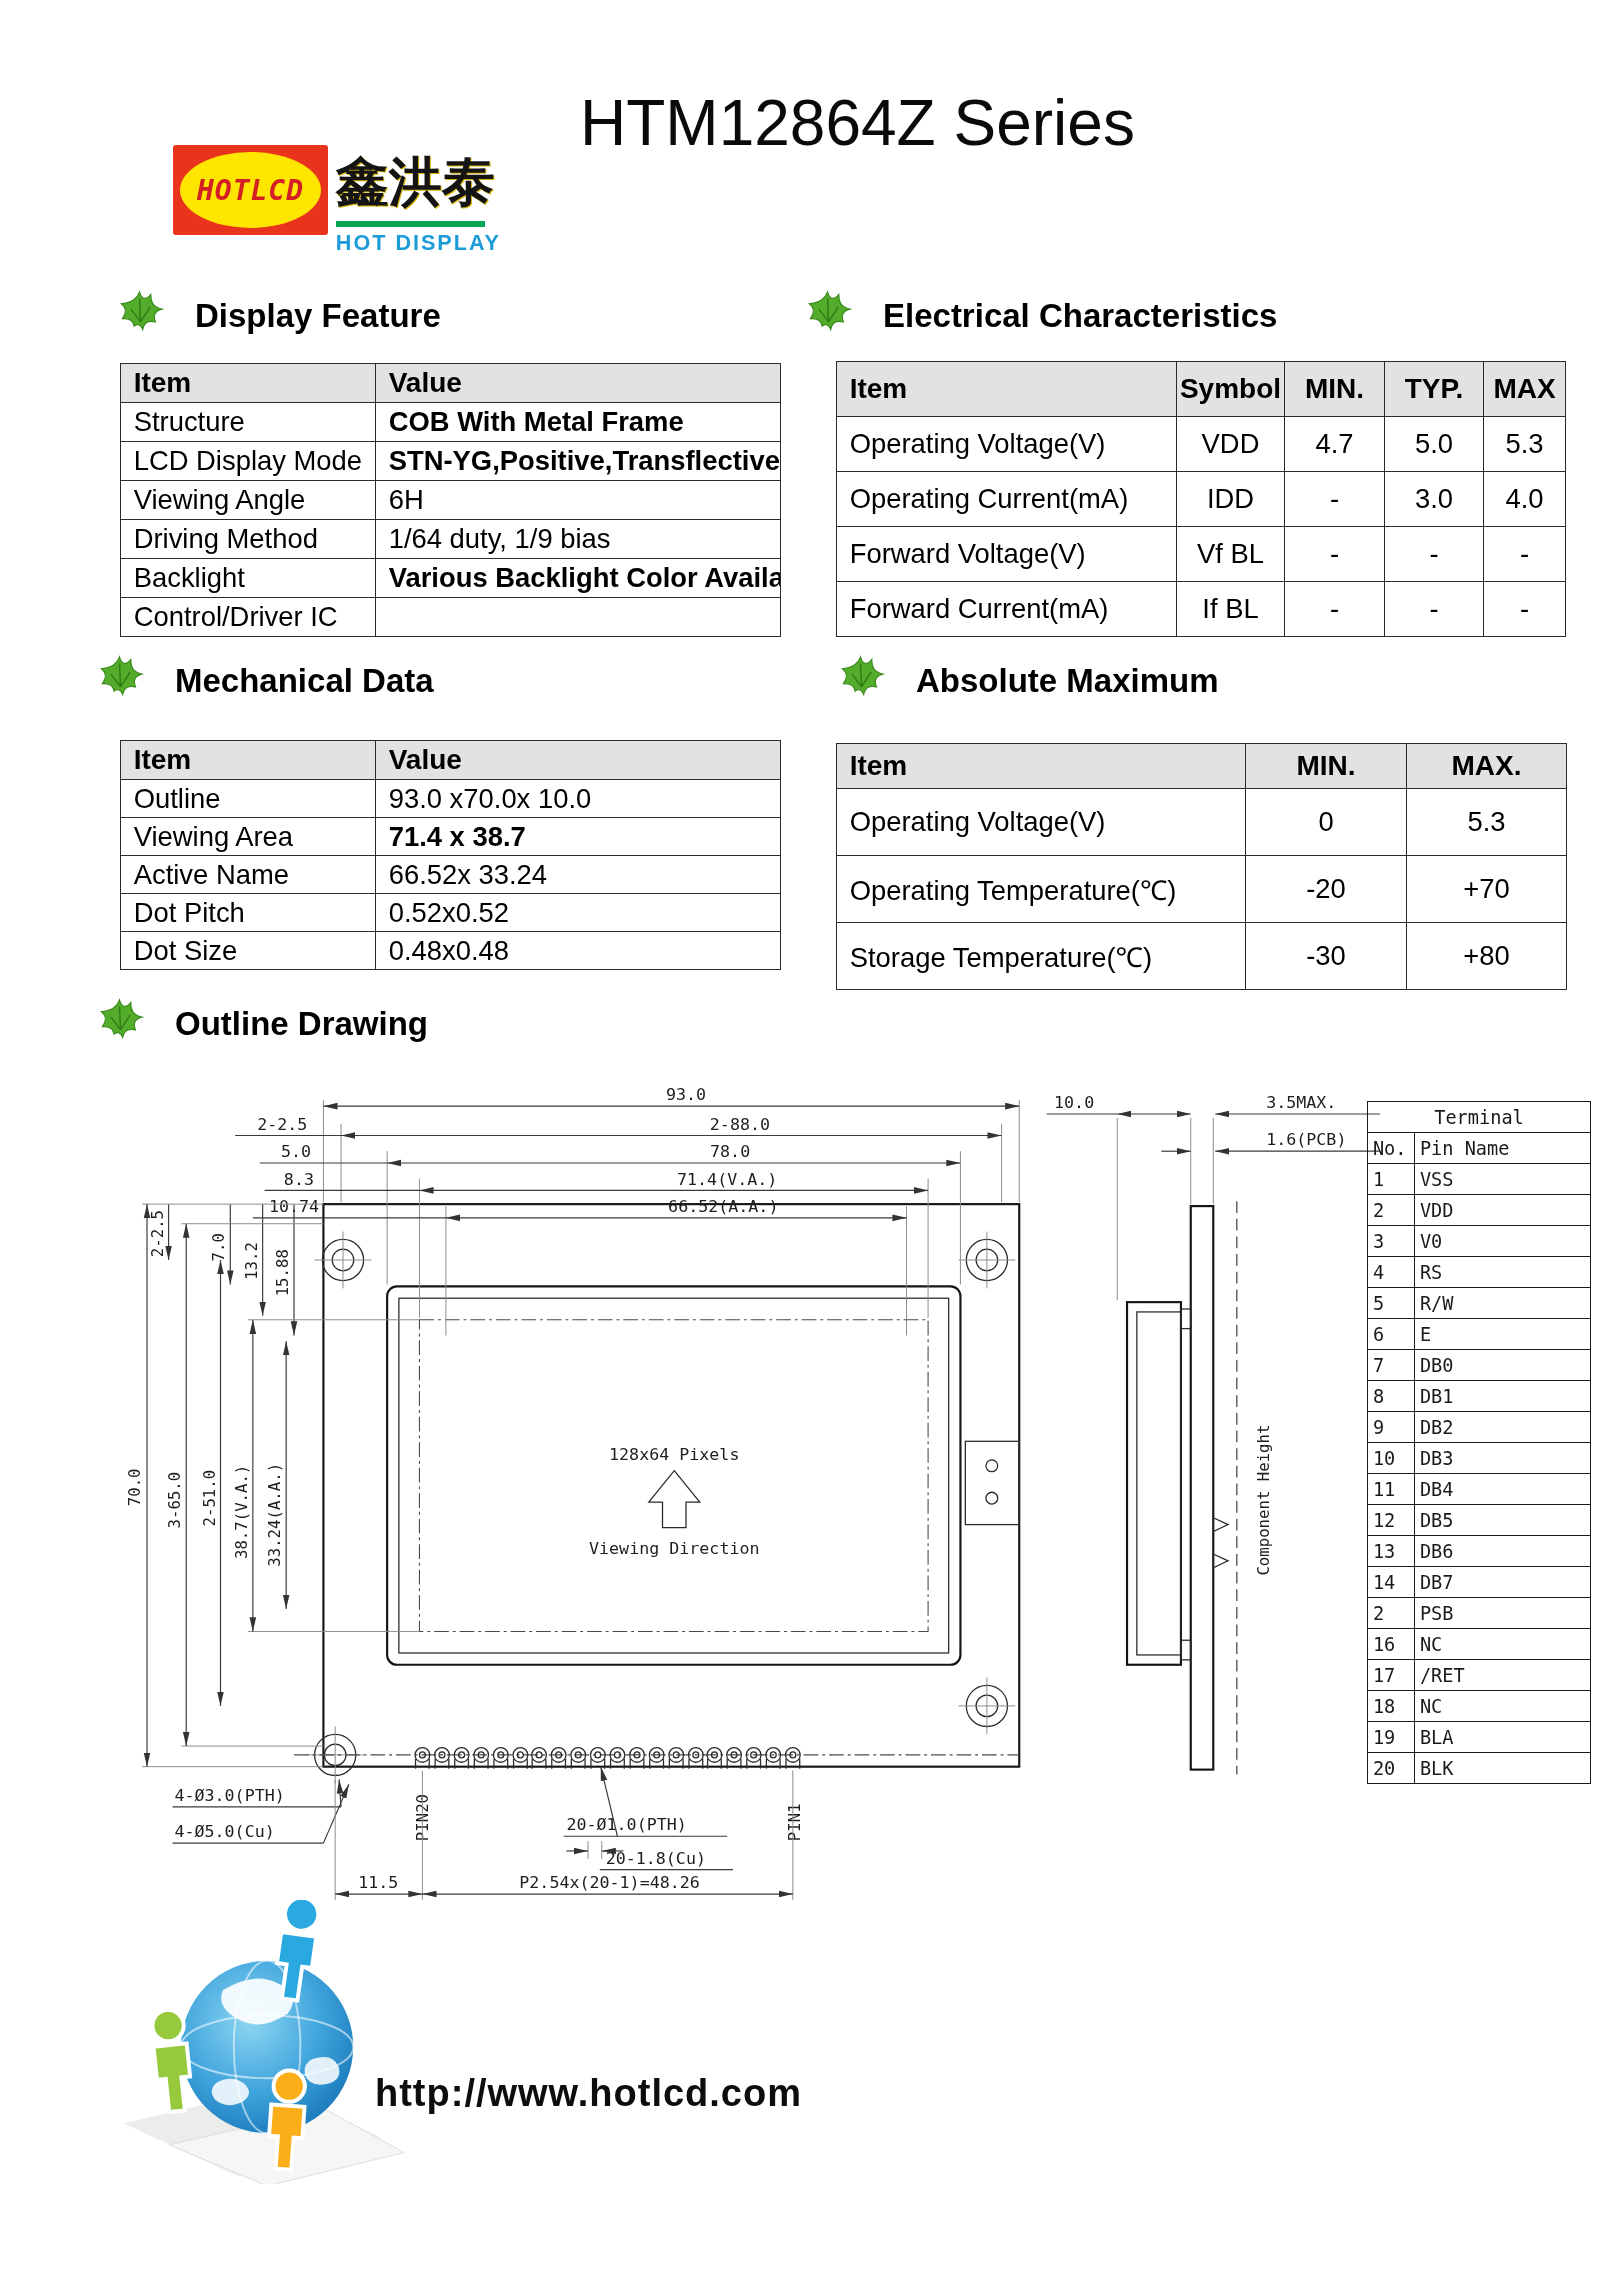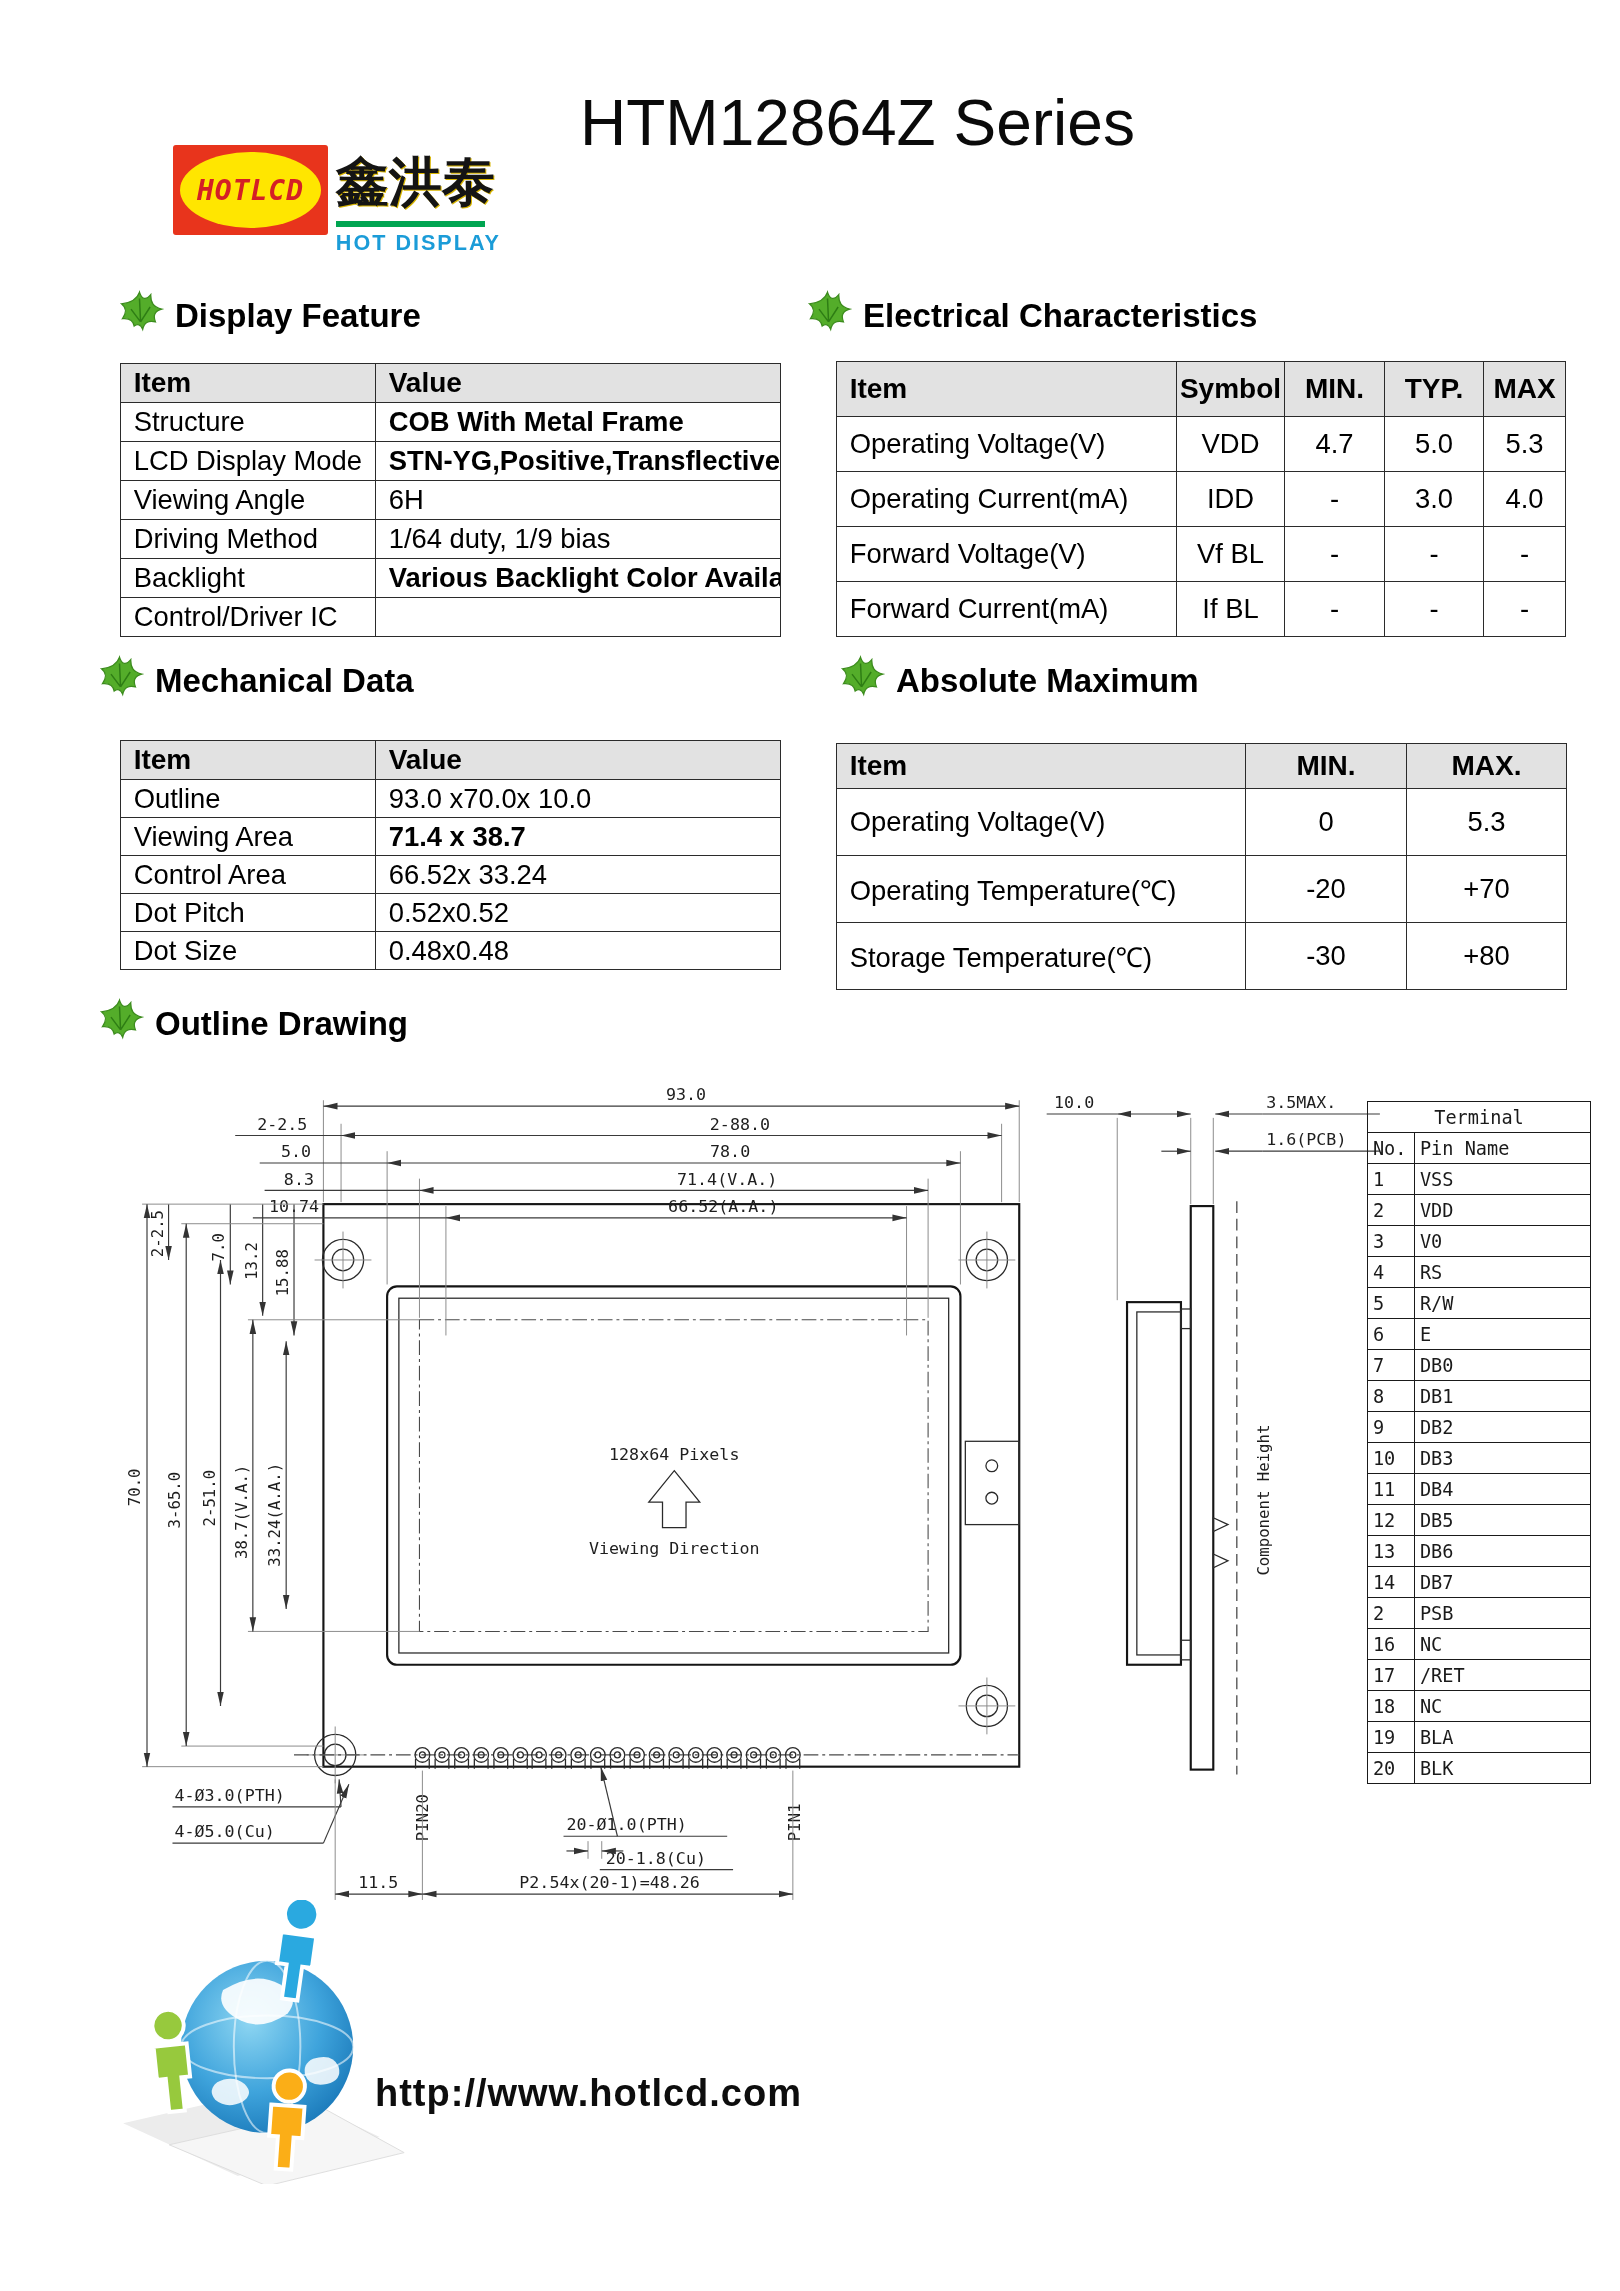--- a/index.html
+++ b/index.html
@@ -8,21 +8,21 @@
   .logo{position:absolute;left:173px;top:145px;display:flex;gap:7.8px;}
   .logo-mark{position:relative;width:155px;height:90px;background:#e8341c;border-radius:2.9px;display:flex;align-items:center;justify-content:center;}
   .logo-ellipse{position:absolute;left:6.9px;top:6.9px;right:6.9px;bottom:6.9px;background:#ffe600;border-radius:50%;}
   .logo-word{position:relative;font-family:"DejaVu Sans Mono",monospace;font-weight:bold;font-style:italic;font-size:28px;letter-spacing:1px;color:#d41f26;}
   .logo-right{display:flex;flex-direction:column;width:153px;}
   .logo-cn{font-family:"DejaVu Sans",sans-serif;font-weight:bold;font-size:53px;line-height:74px;color:#141414;text-shadow:1px 1px 0 #d8b500;white-space:nowrap;}
   .logo-bar{width:149px;height:5.9px;background:#00a551;margin:2px 0 2.9px 0;}
   .logo-sub{font-size:21.6px;font-weight:bold;color:#1b9cd8;letter-spacing:2px;white-space:nowrap;}
   .title{position:absolute;left:580px;top:86px;margin:0;font-size:64px;font-weight:400;color:#0a0a0a;letter-spacing:0px;white-space:nowrap;}
   
-  .sec{position:absolute;display:flex;align-items:center;gap:10px;}
+  .sec{position:absolute;display:flex;align-items:center;gap:30px;}
   .sec .leaf{width:51px;height:51px;flex:0 0 auto;}
   .sec .sec-label{font-size:33px;font-weight:bold;white-space:nowrap;}
   
   table.spec{position:absolute;border-collapse:collapse;table-layout:fixed;background:#fff;}
   table.spec td,table.spec th{border:1.6px solid #2b2b2b;font-size:27.4px;padding:0 0 0 12.7px;text-align:left;overflow:hidden;white-space:nowrap;}
   table.spec th{background:#e2e2e2;font-size:28px;font-weight:bold;}
   table.spec td.c,table.spec th.c{text-align:center;padding:0;}
   td.bold{font-weight:bold;}
   td.smallbold{font-weight:bold;font-size:24.5px;}
   th.sym{font-size:23.5px;}
@@ -194,21 +194,21 @@
     </tr>
     <tr style="height:38px">
           <td>Outline</td>
           <td>93.0 x70.0x 10.0</td>
         </tr>
     <tr style="height:38px">
           <td>Viewing Area</td>
           <td class="bold">71.4 x 38.7</td>
         </tr>
     <tr style="height:38px">
-          <td>Control Area</td>
+          <td>Active Name</td>
           <td>66.52x 33.24</td>
         </tr>
     <tr style="height:38px">
           <td>Dot Pitch</td>
           <td>0.52x0.52</td>
         </tr>
     <tr style="height:38px">
           <td>Dot Size</td>
           <td>0.48x0.48</td>
         </tr>

